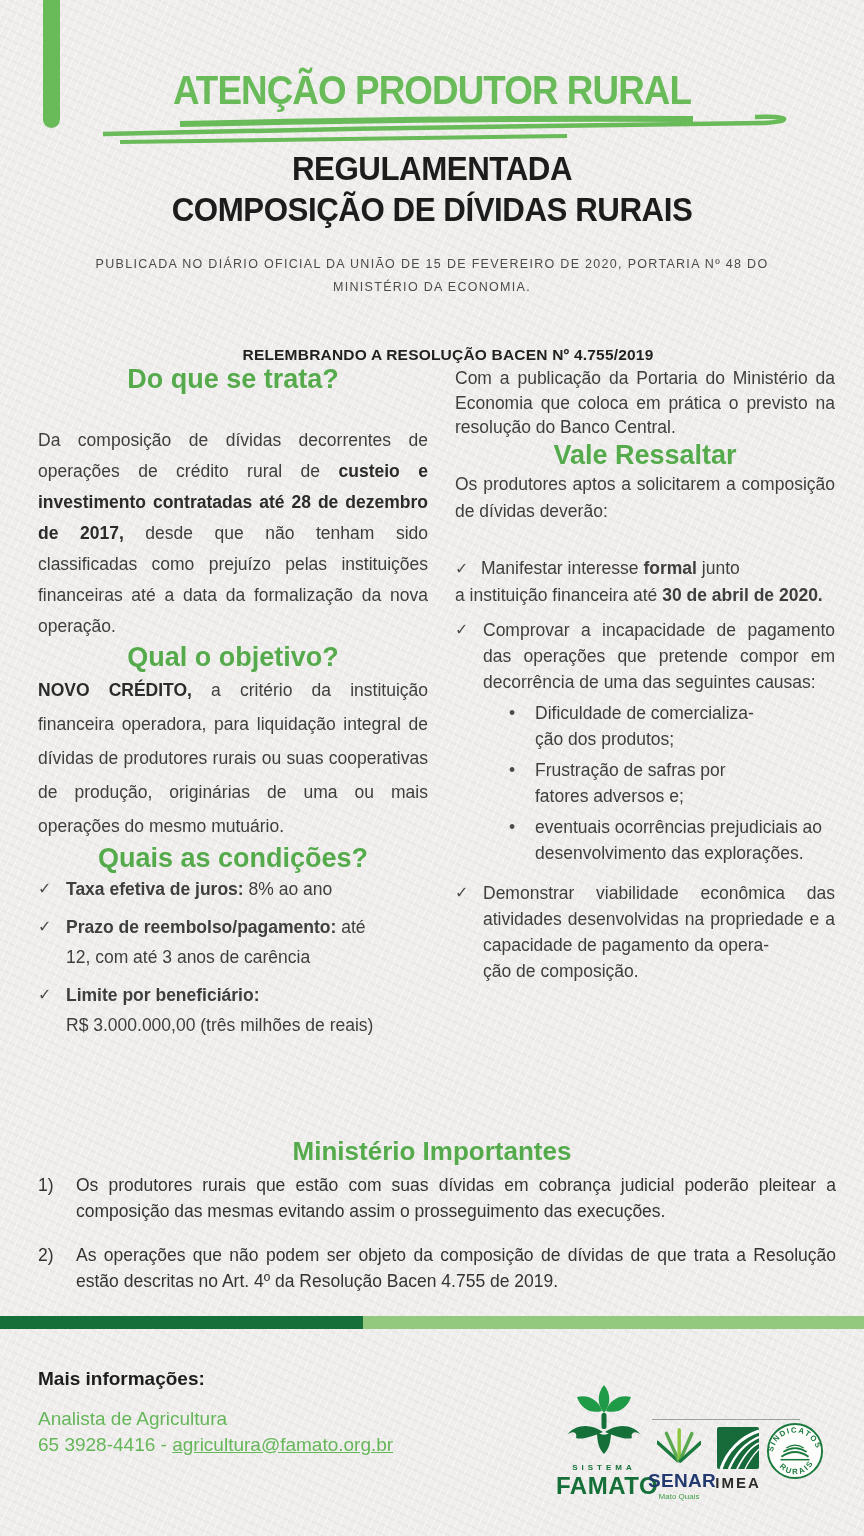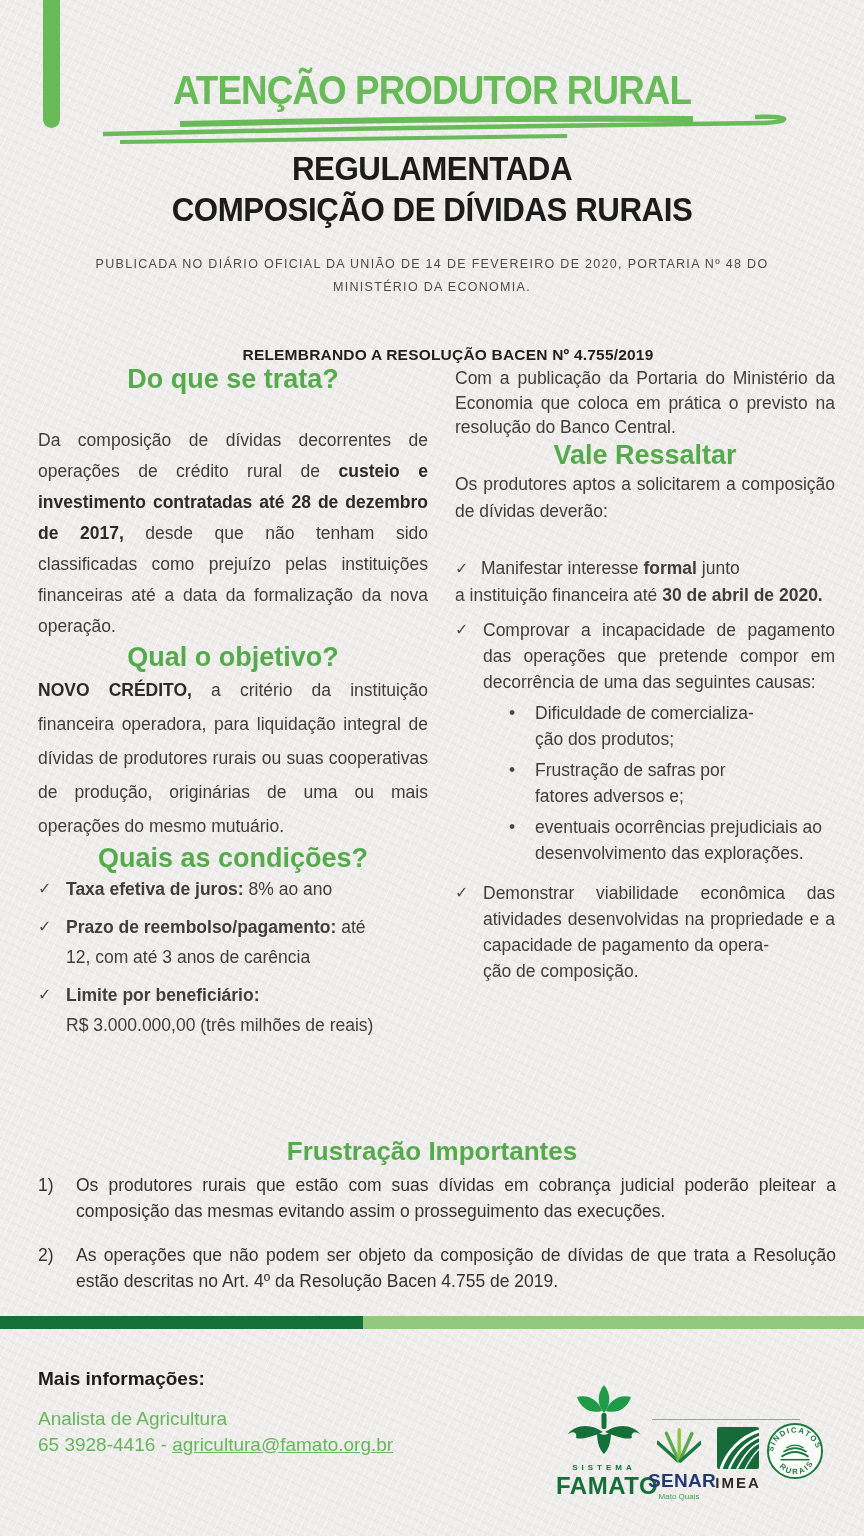--- a/index.html
+++ b/index.html
@@ -85,21 +85,21 @@
     <path d="M85 12 C 260 8, 460 6, 598 7" stroke="#68bb58" stroke-width="6" fill="none"></path>
     <path d="M8 22 C 220 17, 520 12, 668 11 C 696 10, 699 3, 660 5" stroke="#68bb58" stroke-width="4.5" fill="none"></path>
     <path d="M25 30 C 210 27, 390 25, 472 24" stroke="#68bb58" stroke-width="4" fill="none"></path>
   </svg>
 
   <div class="headline">
     <div>REGULAMENTADA</div>
     <div>COMPOSIÇÃO DE DÍVIDAS RURAIS</div>
   </div>
 
-  <p class="published">PUBLICADA NO DIÁRIO OFICIAL DA UNIÃO DE 14 DE FEVEREIRO DE 2020, PORTARIA Nº 48 DO MINISTÉRIO DA ECONOMIA.</p>
+  <p class="published">PUBLICADA NO DIÁRIO OFICIAL DA UNIÃO DE 15 DE FEVEREIRO DE 2020, PORTARIA Nº 48 DO MINISTÉRIO DA ECONOMIA.</p>
 
   <p class="reminder">RELEMBRANDO A RESOLUÇÃO BACEN Nº 4.755/2019</p>
 
   <div class="col-left">
     <h2 class="section h-first">Do que se trata?</h2>
     <p class="body p-about"><span>Da composição de dívidas decorrentes de operações de crédito rural de </span><b>custeio e investimento contratadas até 28 de dezembro de 2017,</b><span> desde que não tenham sido classificadas como prejuízo pelas instituições financeiras até a data da formalização da nova operação.</span></p>
 
     <h2 class="section h-objective">Qual o objetivo?</h2>
     <p class="body p-objective"><b>NOVO CRÉDITO,</b><span> a critério da instituição financeira operadora, para liquidação integral de dívidas de produtores rurais ou suas cooperativas de produção, originárias de uma ou mais operações do mesmo mutuário.</span></p>
 
@@ -145,21 +145,21 @@
               </div>
             </div></div>
         </div>
         <div class="check-item">
           <span class="check-mark">✓</span>
           <div class="ci-body"><span>Demonstrar viabilidade econômica das atividades desenvolvidas na propriedade e a capacidade de pagamento da opera-</span><br><span>ção de composição.</span></div>
         </div>
       </div>
   </div>
 
-  <h2 class="obs-heading">Frustração Importantes</h2>
+  <h2 class="obs-heading">Ministério Importantes</h2>
   <div class="obs-list">
       <div class="obs-item">
         <span class="obs-num">1)</span>
         <div class="obs-body"><span>Os produtores rurais que estão com suas dívidas em cobrança judicial poderão pleitear a composição das mesmas evitando assim o prosseguimento das execuções.</span></div>
       </div>
       <div class="obs-item">
         <span class="obs-num">2)</span>
         <div class="obs-body"><span>As operações que não podem ser objeto da composição de dívidas de que trata a Resolução estão descritas no Art. 4º da  Resolução Bacen 4.755 de 2019.</span></div>
       </div>
     </div>

